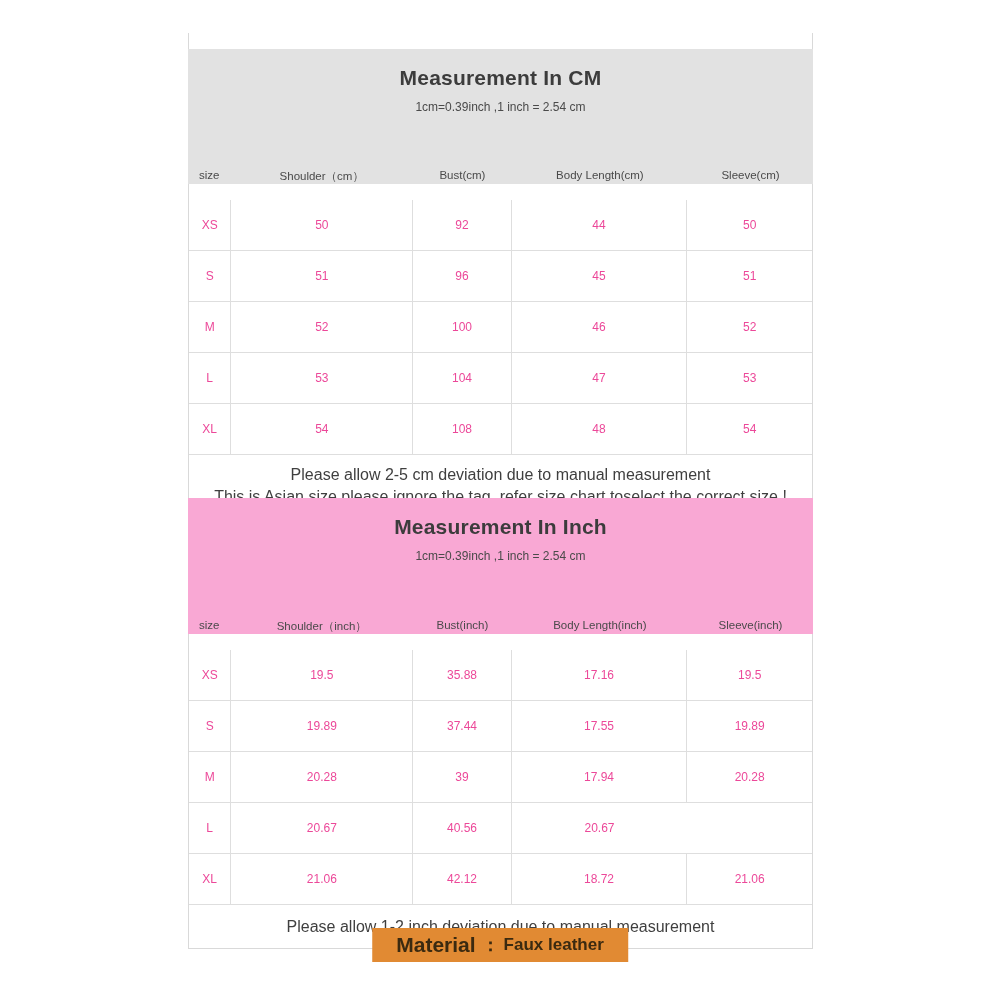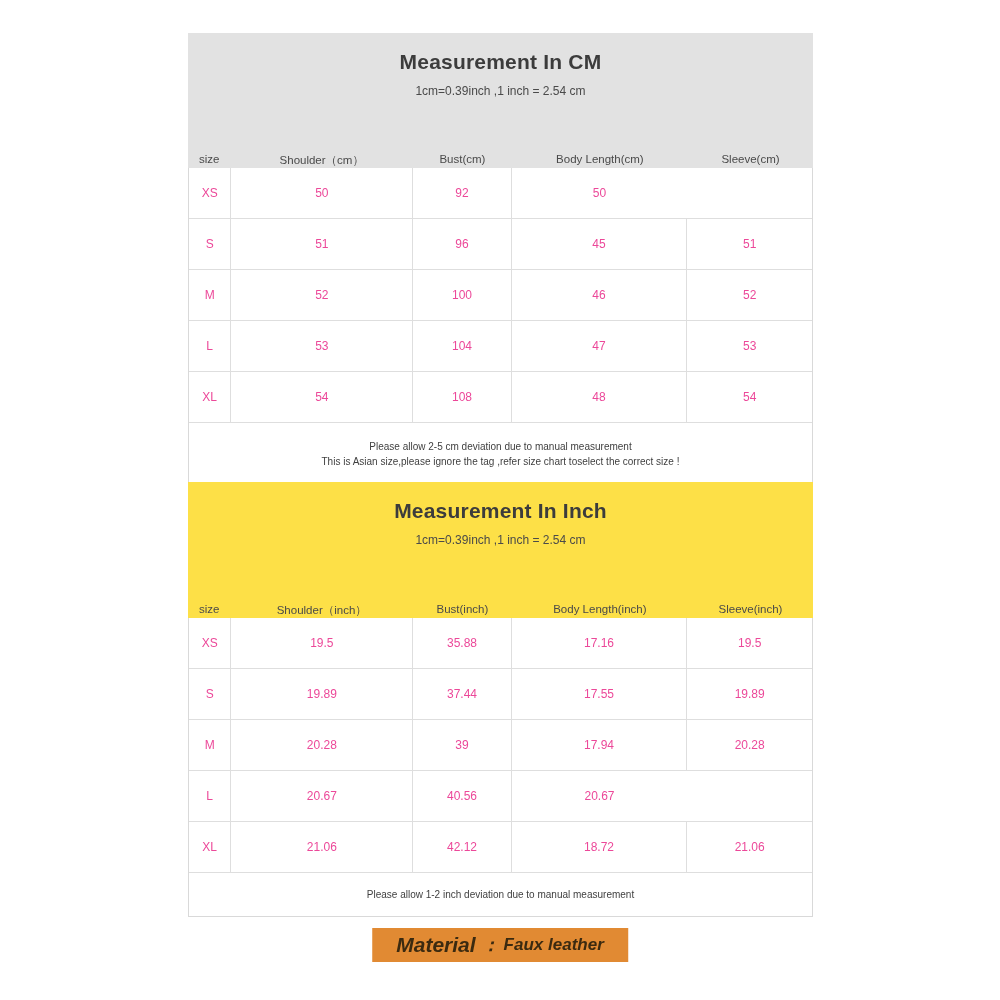--- a/index.html
+++ b/index.html
@@ -25,21 +25,21 @@
     box-sizing: border-box;
   }
   #table-cm { top: 33px; }
   #table-inch { top: 482px; }
 
   .table-head {
     background: #e2e2e2;
     display: flex;
     flex-direction: column;
     align-items: stretch;
-    margin: 0 -1px; 
+    margin: 16px -1px; 
   }
   #table-cm .table-head { height: 135px; }
   #table-inch .table-head { height: 136px; }
 
   .table-title {
     margin: 0;
     padding-top: 17px;
     text-align: center;
     font-size: 21px;
     font-weight: bold;
@@ -85,38 +85,37 @@
     display: flex;
     flex-direction: column;
     justify-content: center;
     align-items: center;
     gap: 4px;
     background: #ffffff;
   }
   #table-cm .notes { height: 61px; }
   #table-inch .notes { height: 43px; }
   .note-line {
-    font-size: 10px;
+    font-size: 16px;
     color: #3f3f3f;
     text-align: right;
     white-space: nowrap;
   }
 
   .material-bar {
     position: absolute;
     top: 928px;
     left: 50%;
     transform: translateX(-50%);
     height: 34px;
     display: flex;
     align-items: center;
     padding: 0 24px;
     background: #e18a33;
     white-space: nowrap;
-    font-style: italic;
   }
   .mat-label {
     font-size: 21px;
     font-weight: bold;
     color: #3b2a10;
   }
   .mat-sep {
     font-size: 18px;
     font-weight: bold;
     color: #3b2a10;
@@ -143,20 +142,21 @@
           <div class="col-h">Bust(cm)</div>
           <div class="col-h">Body Length(cm)</div>
           <div class="col-h">Sleeve(cm)</div>
         </div>
     </header>
     <div class="rows">
         <div class="row">
           <div class="cell">XS</div>
           <div class="cell">50</div>
           <div class="cell">92</div>
+          <div class="cell">44</div>
           <div class="cell">50</div>
         </div>
         <div class="row">
           <div class="cell">S</div>
           <div class="cell">51</div>
           <div class="cell">96</div>
           <div class="cell">45</div>
           <div class="cell">51</div>
         </div>
         <div class="row">
@@ -181,21 +181,21 @@
           <div class="cell">54</div>
         </div>
       </div>
     <div class="notes">
         <div class="note-line">Please allow 2-5 cm deviation due to manual measurement</div>
         <div class="note-line">This is Asian size,please ignore the tag ,refer size chart toselect the correct size !</div>
       </div>
   </section>
 
   <section class="chart-table" id="table-inch">
-    <header class="table-head" style="background: #fde047;">
+    <header class="table-head" style="background: #f9a8d4;">
       <h1 class="table-title">Measurement In Inch</h1>
       <div class="table-subtitle">1cm=0.39inch ,1 inch = 2.54 cm</div>
       <div class="col-headers">
           <div class="col-h">size</div>
           <div class="col-h">Shoulder（inch）</div>
           <div class="col-h">Bust(inch)</div>
           <div class="col-h">Body Length(inch)</div>
           <div class="col-h">Sleeve(inch)</div>
         </div>
     </header>

